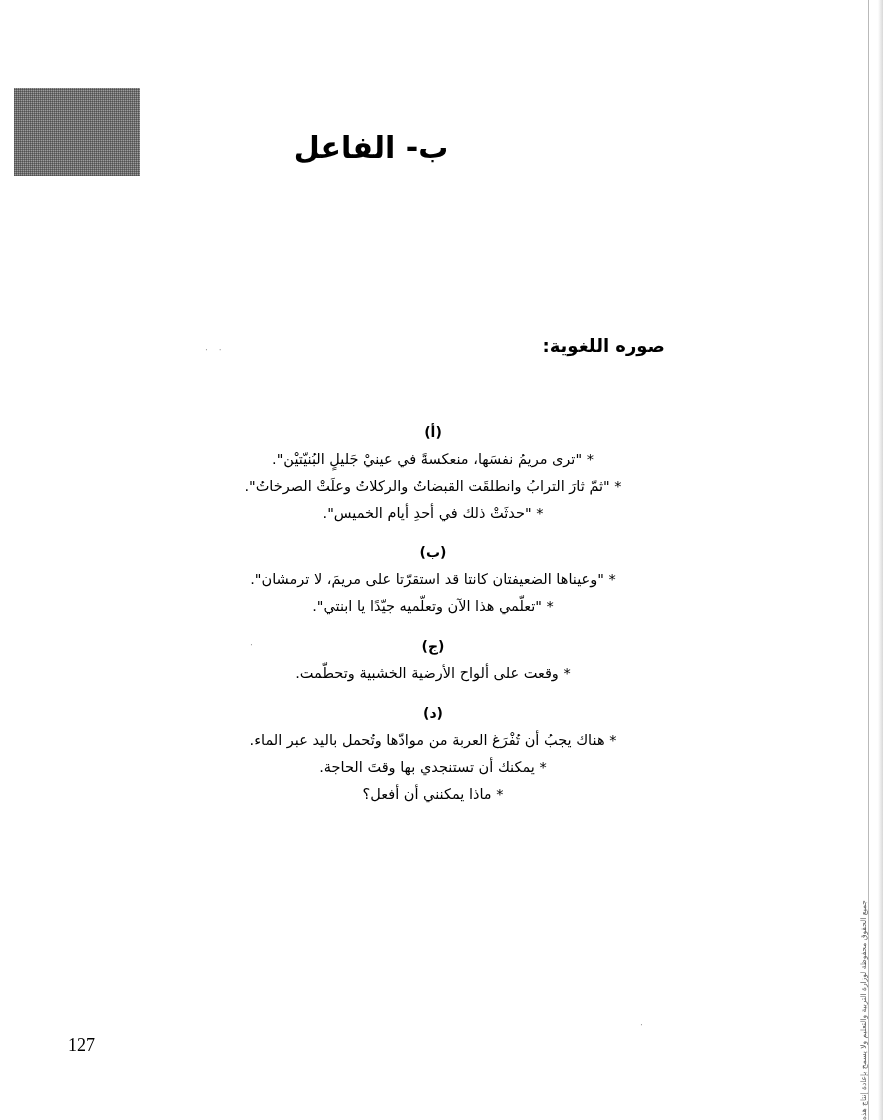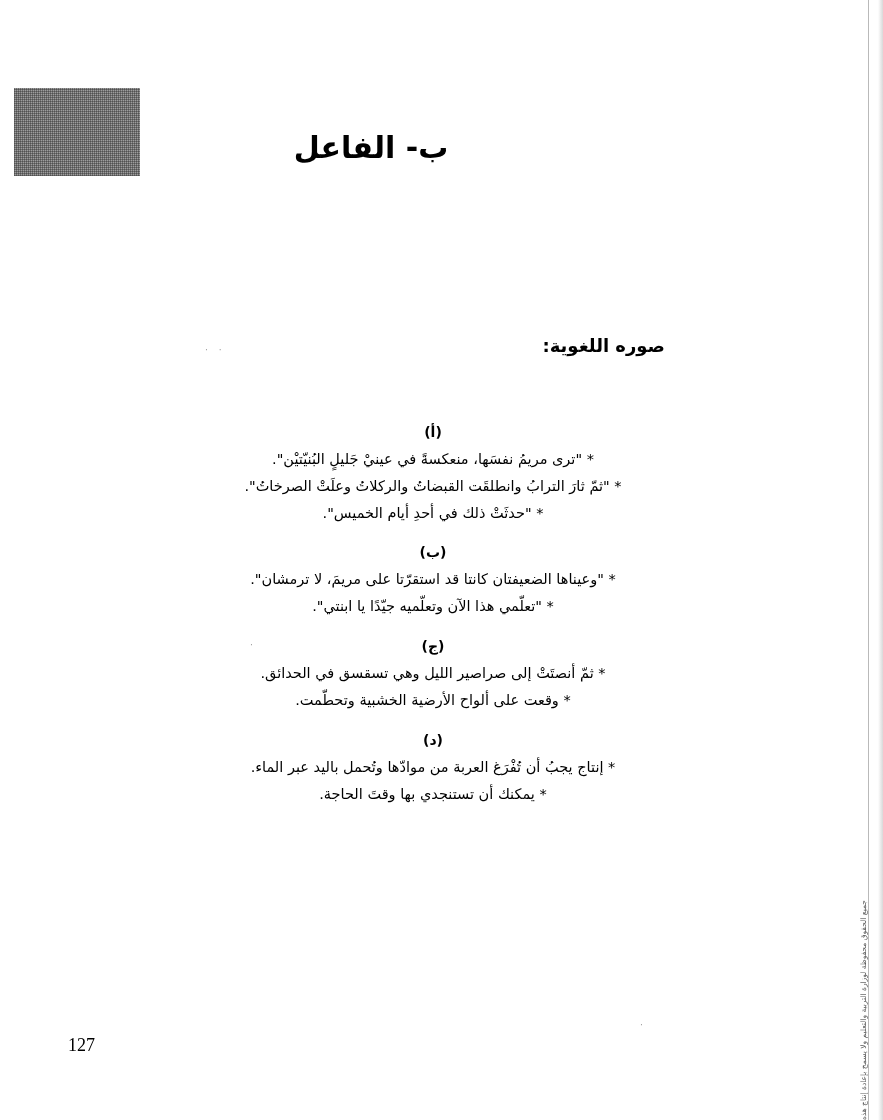--- a/index.html
+++ b/index.html
@@ -177,28 +177,28 @@
     </div>
 
     <div class="group">
       <div class="group-label">(ب)</div>
       <div class="sentence">* "وعيناها الضعيفتان كانتا قد استقرّتا على مريمَ، لا ترمشان".</div>
       <div class="sentence">* "تعلّمي هذا الآن وتعلّميه جيّدًا يا ابنتي".</div>
     </div>
 
     <div class="group">
       <div class="group-label">(ج)</div>
-      <div class="sentence">* ثمّ أنصتَتْ إلى صراصير الليل وهي تسقسق في الحدائق.</div>
       <div class="sentence">* وقعت على ألواح الأرضية الخشبية وتحطّمت.</div>
     </div>
 
     <div class="group">
       <div class="group-label">(د)</div>
-      <div class="sentence">* إنتاج يجبُ أن تُفْرَغ العربة من موادّها وتُحمل باليد عبر الماء.</div>
+      <div class="sentence">* هناك يجبُ أن تُفْرَغ العربة من موادّها وتُحمل باليد عبر الماء.</div>
       <div class="sentence">* يمكنك أن تستنجدي بها وقتَ الحاجة.</div>
+      <div class="sentence">* ماذا يمكنني أن أفعل؟</div>
     </div>
 
   </div>
 
   <div class="side-note">جميع الحقوق محفوظة لوزارة التربية والتعليم ولا يسمح بإعادة إنتاج هذه الصفحة أو جزء منها أو تخزينها في نطاق استعادة المعلومات أو نقلها بأي شكل من الأشكال من دون إذن مسبق من الناشر</div>
 
   <div class="page-number">127</div>
 
   <div class="dots" style="left:205px; top:345px;">· ·</div>
   <div class="dots" style="left:250px; top:640px;">·</div>

